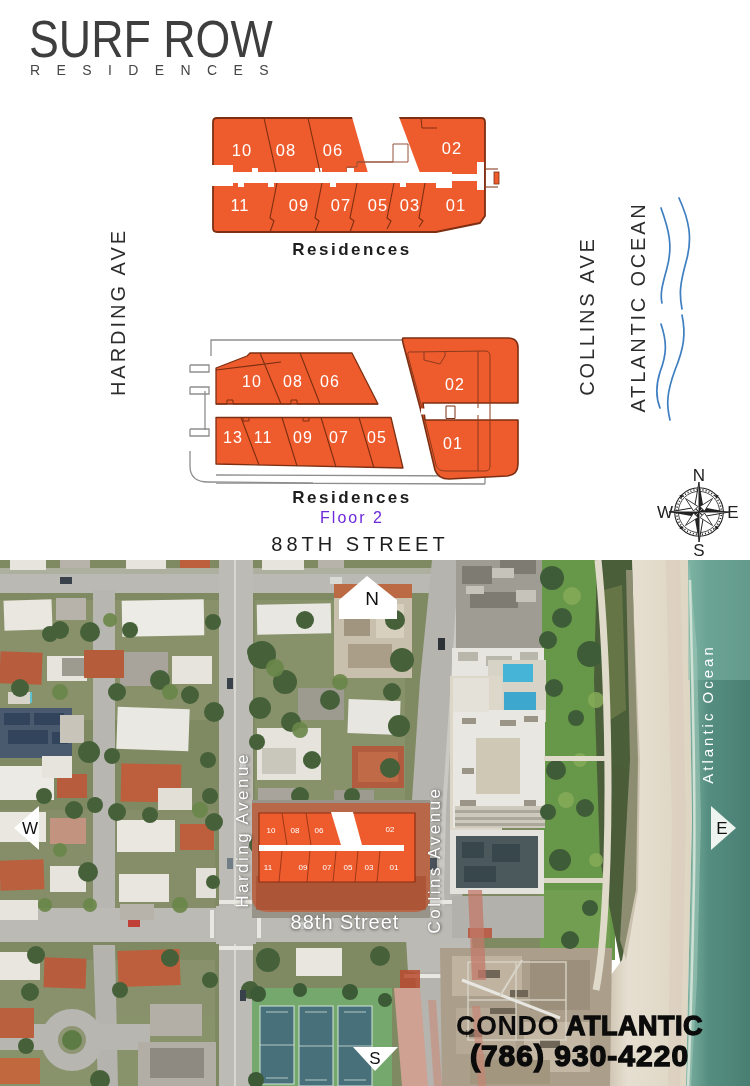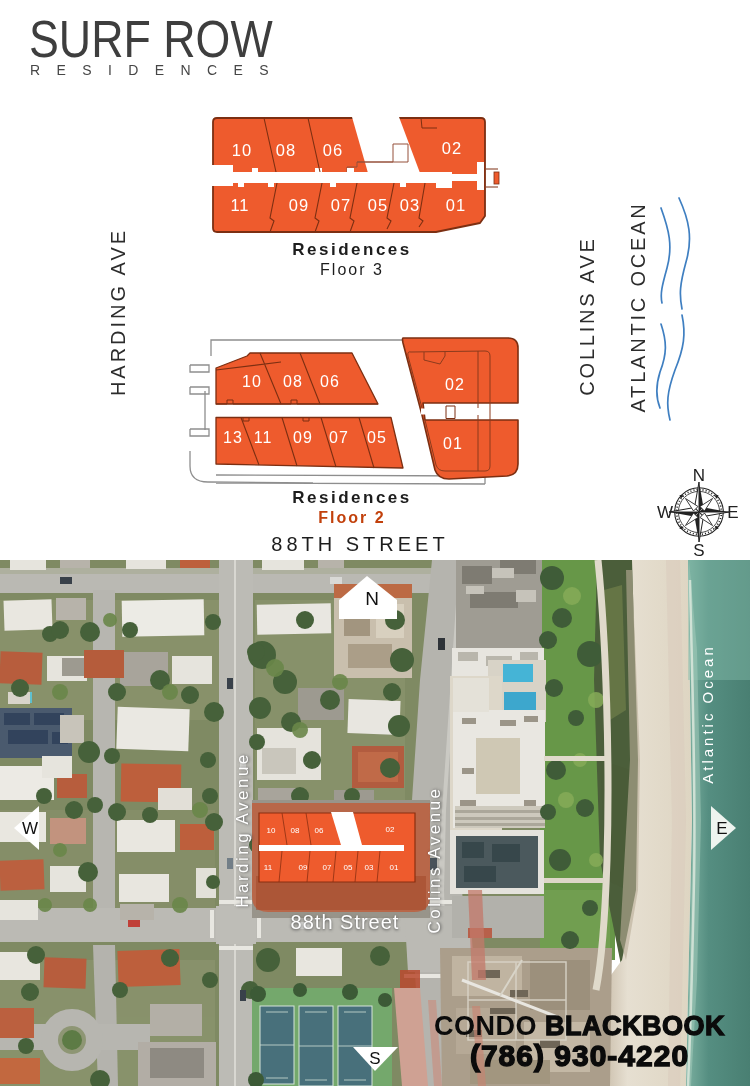--- a/index.html
+++ b/index.html
@@ -62,21 +62,20 @@
         <text x="141" y="103">07</text>
         <text x="178" y="103">05</text>
         <text x="210" y="103">03</text>
         <text x="256" y="103">01</text>
   </g>
 </svg>
 </div>
 
 <div class="abs" style="left:202px;top:240px;width:300px;text-align:center;">
   <div style="font-size:17px;font-weight:bold;color:#1d1d1d;letter-spacing:2.5px;">Residences</div>
-  <div style="font-size:16px;color:#1d1d1d;letter-spacing:2px;margin-top:1px;">Floor 3</div>
 </div>
 
 <div class="abs" style="left:183px;top:332px;">
 <svg width="340" height="160" viewBox="0 0 340 160">
 
   <path d="M223,8 L28,8 L28,24 M7,33 L26,33 L26,40 L7,40 L7,33 M7,55 L26,55 L26,62 L7,62 L7,55 M22,59 L22,98 M7,97 L26,97 L26,104 L7,104 L7,97 M7,119 L7,134 Q7,150 25,150 L130,151 M33,143 L302,144 M33,151 L302,152 M302,144 L302,152" fill="none" stroke="#8e8e8e" stroke-width="1.3"></path>
 
   <path d="M33,36 L64,24 L67,21 L169,21 L195,72 L33,72 Z" fill="#ee5b2d" stroke="#7c2f12" stroke-width="1.3" stroke-linejoin="round"></path>
 
   <path d="M33,85.5 L208,85.5 L220,136 L33,132 Z" fill="#ee5b2d" stroke="#7c2f12" stroke-width="1.3" stroke-linejoin="round"></path>
@@ -105,21 +104,21 @@
         <text x="120" y="111">09</text>
         <text x="156" y="111">07</text>
         <text x="194" y="111">05</text>
         <text x="270" y="117">01</text>
   </g>
 </svg>
 </div>
 
 <div class="abs" style="left:202px;top:488px;width:300px;text-align:center;">
   <div style="font-size:17px;font-weight:bold;color:#1d1d1d;letter-spacing:2.5px;">Residences</div>
-  <div style="font-size:16px;color:#c2410c;letter-spacing:2px;margin-top:1px;font-weight:bold;">Floor 2</div>
+  <div style="font-size:16px;color:#6d28d9;letter-spacing:2px;margin-top:1px;">Floor 2</div>
 </div>
 
 <div class="abs" style="left:110px;top:533px;width:500px;text-align:center;">
   <div style="font-size:20px;color:#1d1d1d;letter-spacing:4px;">88TH STREET</div>
 </div>
 
 <svg class="abs" style="left:90px;top:185px;" width="580" height="240" viewBox="0 0 580 240">
   <g fill="#2c2c2c" font-family="Liberation Sans,sans-serif" font-size="20" text-anchor="middle">
     <text x="28" y="134" letter-spacing="3" transform="rotate(-90 28 127)">HARDING AVE</text>
     <text x="497" y="138" letter-spacing="2.8" transform="rotate(-90 497 131)">COLLINS AVE</text>
@@ -650,15 +649,15 @@
 
   <path d="M736,268 L711,246 L711,290 Z" fill="#eef4ef"></path>
   <text x="722" y="274" font-size="17" fill="#111" font-family="Liberation Sans,sans-serif" text-anchor="middle">E</text>
 
   <path d="M353,487 L398,487 L375,511 Z" fill="#fff"></path>
   <text x="375" y="504" font-size="17" fill="#111" font-family="Liberation Sans,sans-serif" text-anchor="middle">S</text>
 </svg>
 </div>
 
 <div class="abs" style="left:392px;top:1011px;width:375px;text-align:center;color:#0b0b0b;">
-  <div style="font-size:27px;font-weight:700;letter-spacing:0.5px;white-space:nowrap;">CONDO <span style="-webkit-text-stroke:1.3px #0b0b0b;">BLACKBOOK</span></div>
+  <div style="font-size:27px;font-weight:700;letter-spacing:0.5px;white-space:nowrap;">CONDO <span style="-webkit-text-stroke:1.3px #0b0b0b;">ATLANTIC</span></div>
   <div style="font-size:30px;font-weight:700;-webkit-text-stroke:1.4px #0b0b0b;letter-spacing:1px;margin-top:-3px;">(786) 930-4220</div>
 </div>
 
 </body></html>

